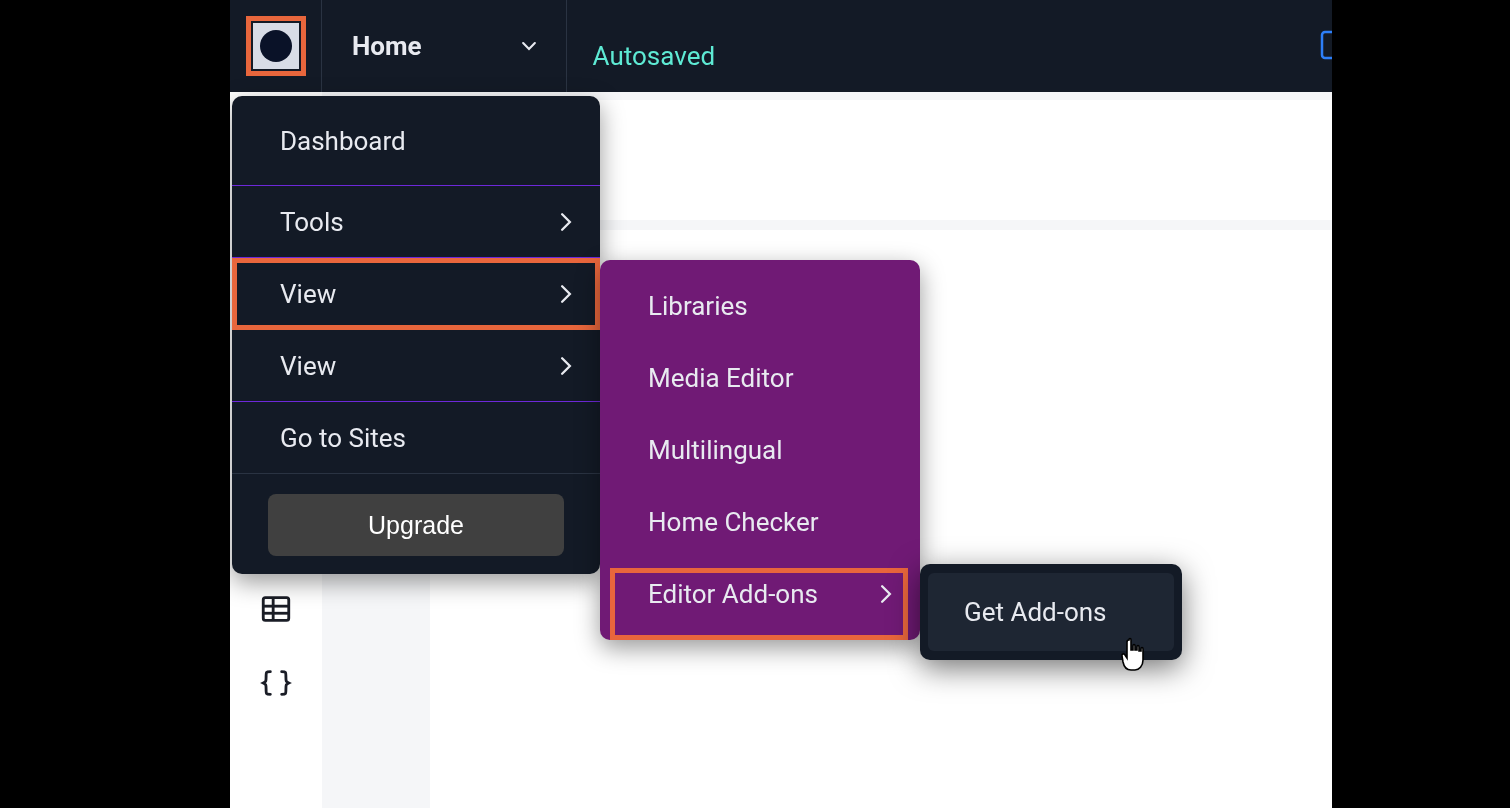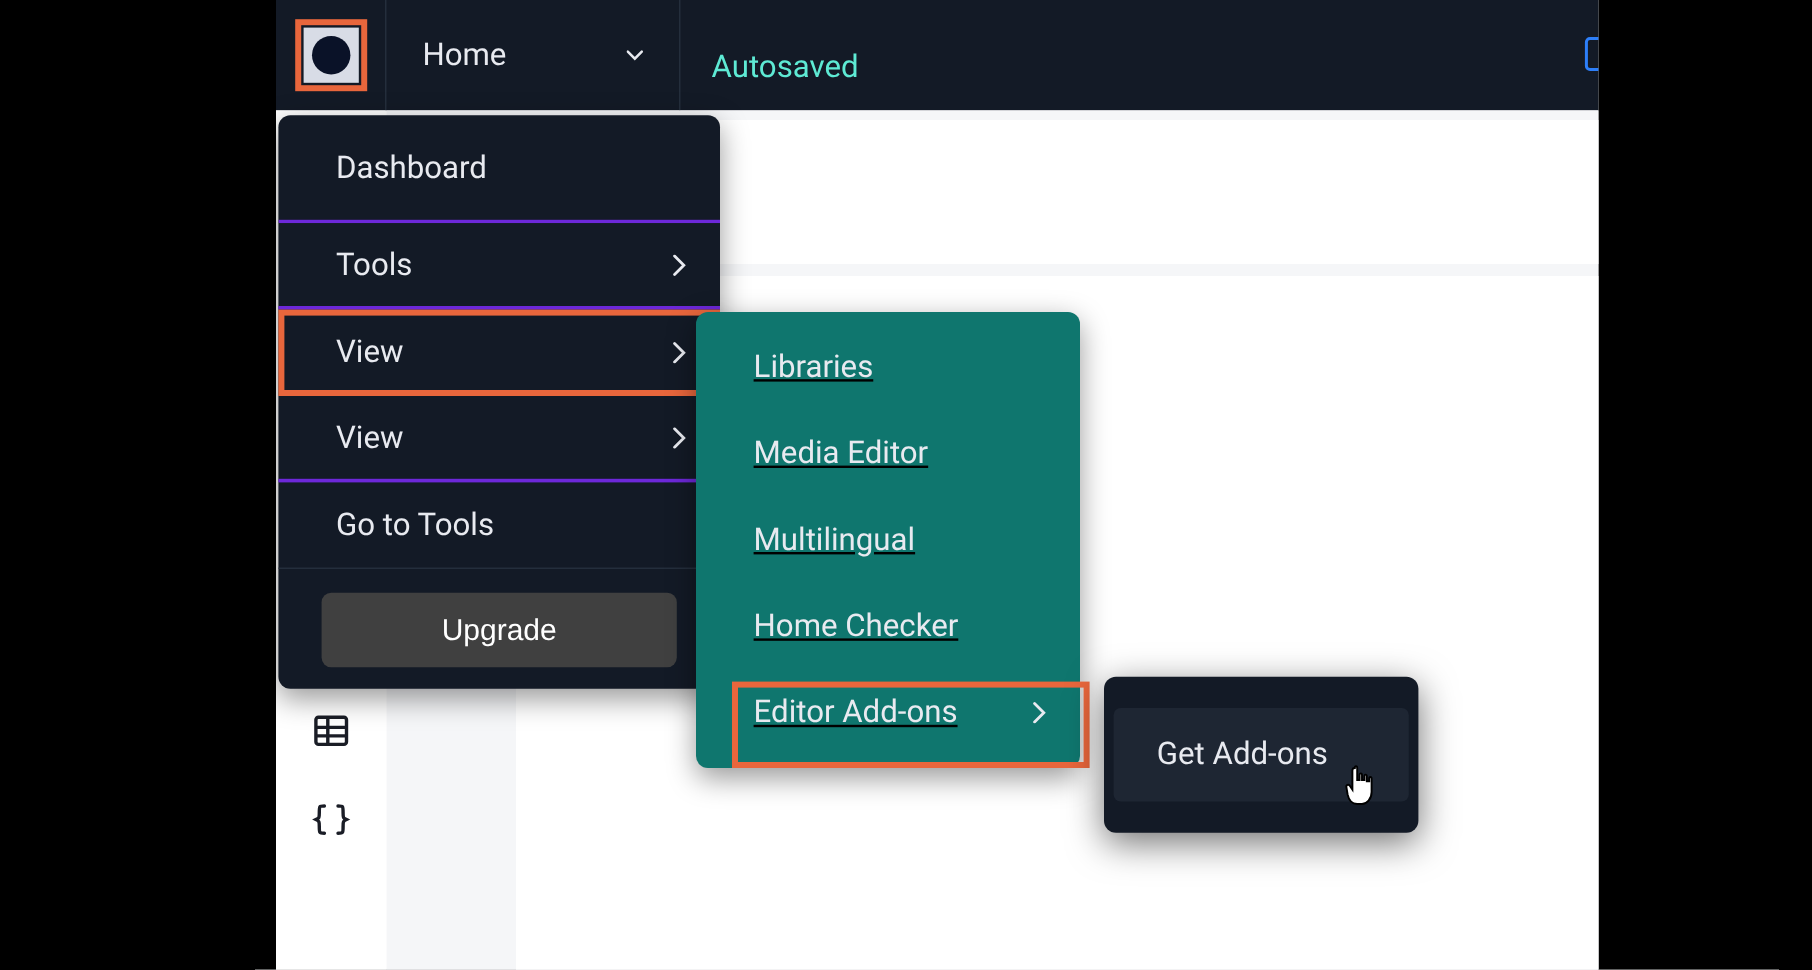--- a/index.html
+++ b/index.html
@@ -63,21 +63,21 @@
       align-items: center;
       padding: 0 30px;
       height: 92px;
       border-right: 1px solid #2a3342;
       gap: 100px;
       color: #e8eaf0;
       cursor: pointer;
     }
     .page-selector-label {
       font-size: 26px;
-      font-weight: 400;
+      font-weight: 700;
     }
     .chevron-down {
       width: 14px;
       height: 14px;
     }
     .autosaved {
       padding: 0 26px;
       color: #5eead4;
       font-size: 26px;
       margin-top: 20px;
@@ -129,21 +129,21 @@
       box-shadow: 0 8px 24px rgba(0,0,0,0.4);
     }
     .menu-item {
       height: 72px;
       display: flex;
       align-items: center;
       justify-content: space-between;
       padding: 0 28px 0 48px;
       color: #e8eaf0;
       font-size: 26px;
-      border-bottom: 3px solid #6d28d9;
+      border-bottom: 1px solid #6d28d9;
       cursor: pointer;
     }
     .menu-item:first-child {
       border-top-left-radius: 10px;
       border-top-right-radius: 10px;
       height: 90px;
     }
     .menu-item.highlighted {
       border: 5px solid #e8663c;
       padding: 0 23px 0 43px;
@@ -161,28 +161,27 @@
       border-radius: 8px;
       cursor: pointer;
     }
     .chevron-right {
       width: 12px;
       height: 18px;
     }
     
     .submenu-panel {
       position: absolute;
-      left: 580px;
+      left: 600px;
       top: 260px;
       width: 320px;
-      background: #0f766e;
+      background: #701a75;
       border-radius: 10px;
       box-shadow: 0 8px 24px rgba(0,0,0,0.4);
       padding: 10px 0;
-      text-decoration: underline;
     }
     .submenu-item {
       height: 72px;
       display: flex;
       align-items: center;
       justify-content: space-between;
       padding: 0 28px 0 48px;
       color: #e8eaf0;
       font-size: 26px;
       cursor: pointer;
@@ -198,21 +197,21 @@
     }
     
     .thirdmenu-panel {
       position: absolute;
       left: 920px;
       top: 564px;
       width: 262px;
       background: #131a26;
       border-radius: 10px;
       box-shadow: 0 8px 30px rgba(0,0,0,0.55);
-      padding: 26px 0;
+      padding: 9px 0;
     }
     .thirdmenu-item {
       height: 78px;
       display: flex;
       align-items: center;
       padding: 0 36px;
       color: #e8eaf0;
       font-size: 26px;
       background: #1e2633;
       margin: 0 8px;
@@ -301,21 +300,21 @@
       <path d="M1 1L7 7L1 13" stroke="#e8eaf0" stroke-width="1.8" stroke-linecap="round"></path>
     </svg>
   </div>
   <div class="menu-item">
     <span>View</span>
     <svg class="chevron-right" viewBox="0 0 8 14" fill="none">
       <path d="M1 1L7 7L1 13" stroke="#e8eaf0" stroke-width="1.8" stroke-linecap="round"></path>
     </svg>
   </div>
   <div class="menu-item" style="border-bottom:1px solid #2a3342;">
-    <span>Go to Tools</span>
+    <span>Go to Sites</span>
   </div>
   <div class="upgrade-wrapper">
     <button class="upgrade-btn">Upgrade</button>
   </div>
 </div>
 
 <div class="submenu-panel">
   <div class="submenu-item">
     <span>Libraries</span>
   </div>

